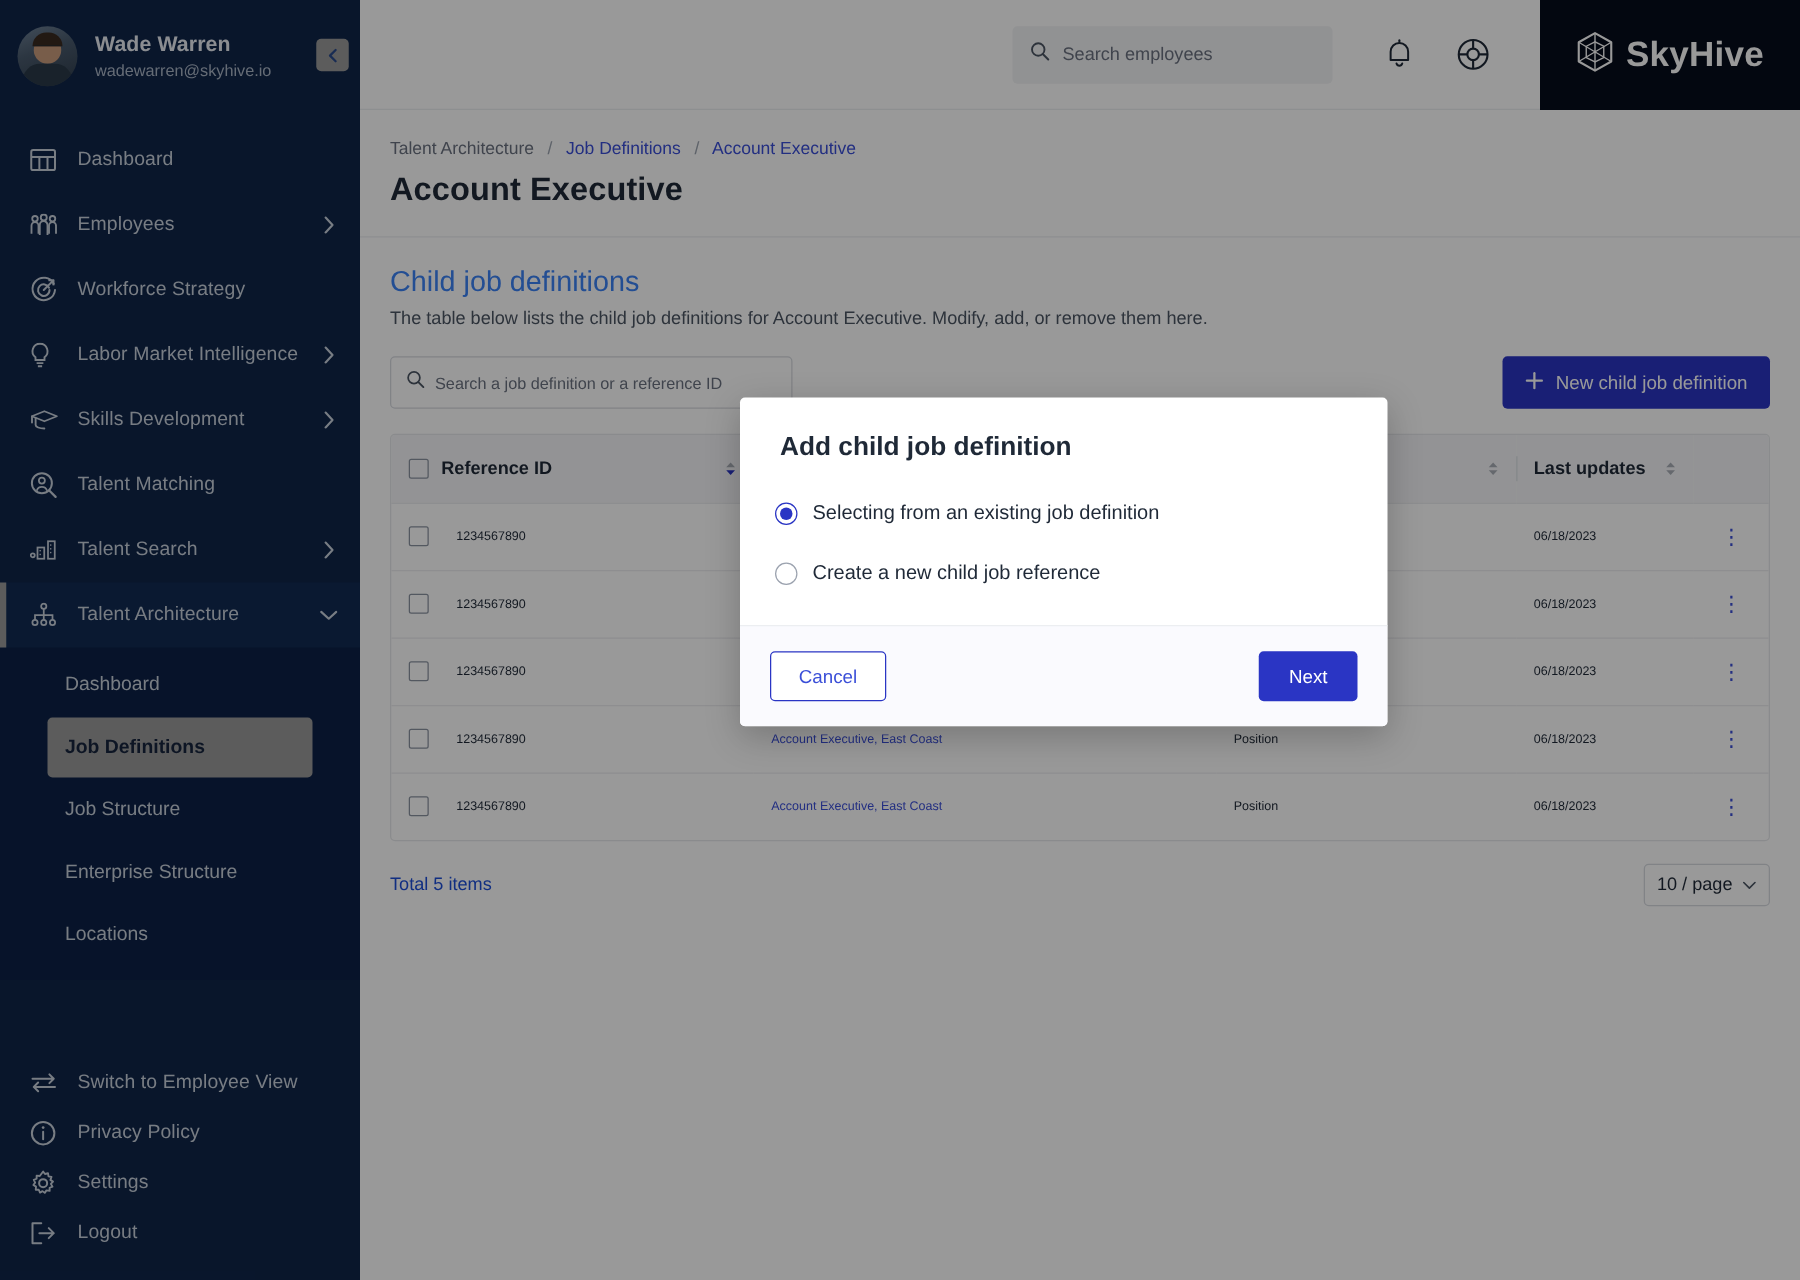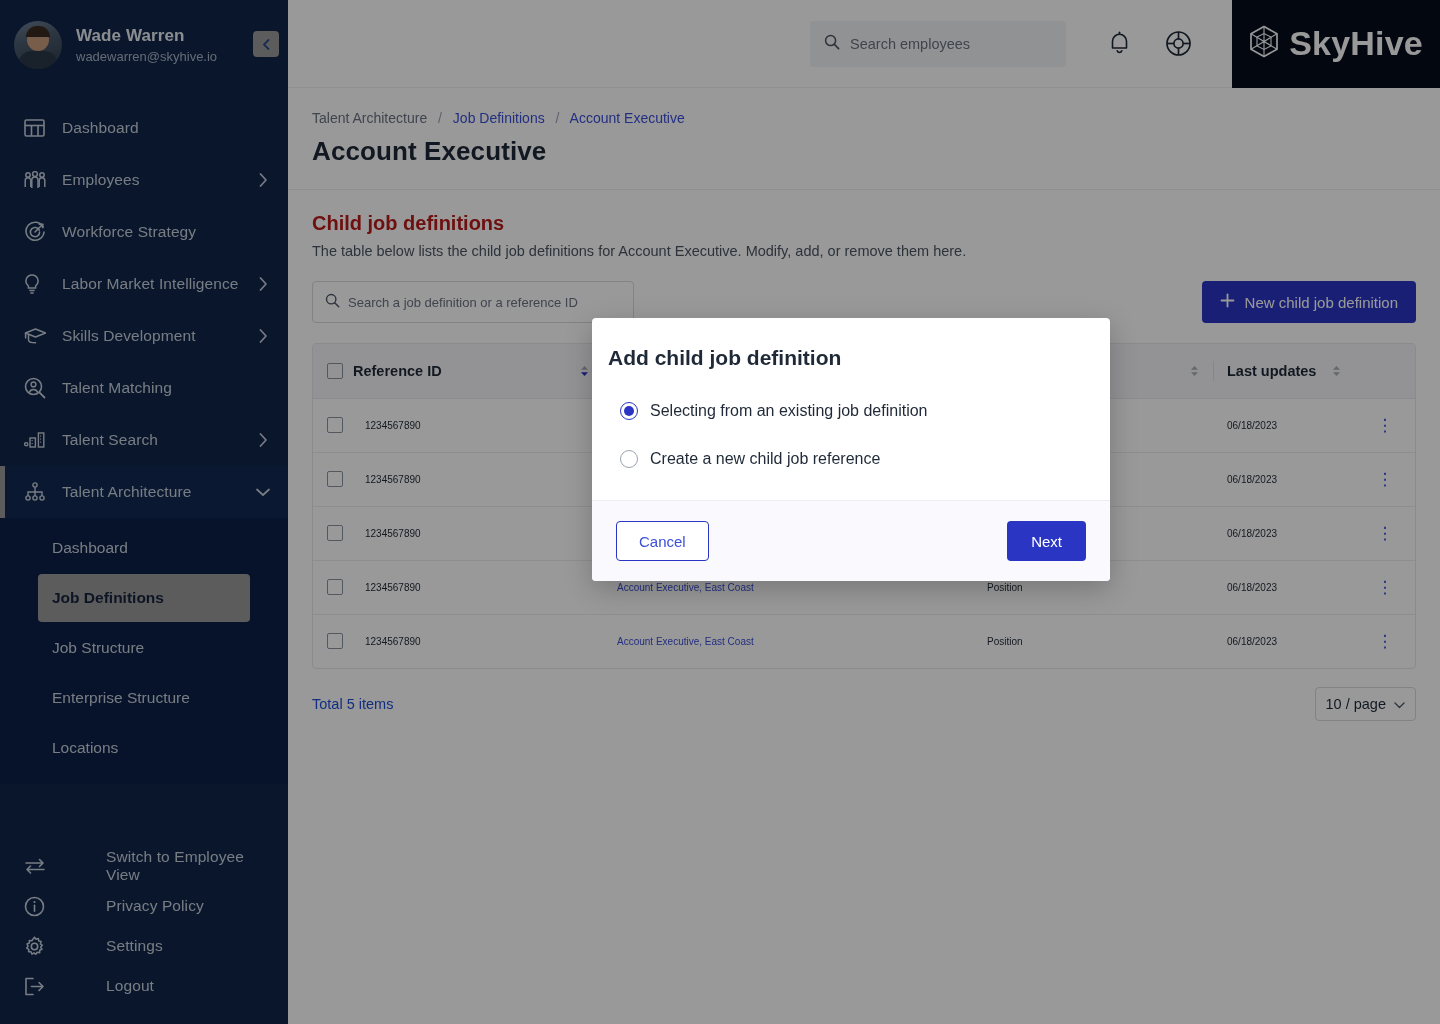--- a/index.html
+++ b/index.html
@@ -81,21 +81,21 @@
   .submenu { background:#0d2146; padding: 4px 0 10px 0;}
   .sub-item {
     height: 48px; display:flex; align-items:center;
     margin: 2px 38px 2px 38px; padding: 0 14px;
     color:#c8d0db; font-size:15.5px; border-radius:4px; cursor:pointer;
   }
   .sub-item.active { background:#9a9a9a; color:#16243c; font-weight:600; }
 
   .sb-spacer { flex: 1 1 auto; }
   .sb-bottom { padding-bottom: 18px; }
-  .sb-bottom .nav-item { height: 40px; gap: 44px; }
+  .sb-bottom .nav-item { height: 40px; }
 
   
   .header {
     position:absolute; left:288px; top:0; width:1152px; height:88px;
     background:#ffffff; display:flex; align-items:center;
     border-bottom:1px solid #eceef1;
   }
   .hdr-spacer { flex:1 1 auto; }
   .hdr-search {
     width: 256px; height:46px; background:#f2f3f5; border-radius:4px;
@@ -107,31 +107,31 @@
     width:100%;
   }
   .hdr-search input::placeholder{ color:#6b7280; }
   .hdr-icons { display:flex; align-items:center; gap:34px; margin-left: 42px; margin-right: 40px;}
   .hdr-icon { cursor:pointer; display:flex; }
   .brand {
     width:208px; height:88px; background:#060c1c;
     display:flex; align-items:center; justify-content:center; gap:10px;
     margin-left:auto;
   }
-  .brand-name { color:#ffffff; font-size:34px; font-weight:600; letter-spacing:.2px;}
+  .brand-name { color:#ffffff; font-size:28px; font-weight:600; letter-spacing:.2px;}
 
   
   .main { position:absolute; left:288px; top:88px; width:1152px; height:936px; background:#fff; }
   .crumbs { padding: 22px 0 0 24px; font-size:14px; color:#6b7280; }
   .crumbs .sep { margin: 0 7px; color:#9ca3af; }
   .crumbs a { color:#3b4fd8; text-decoration:none; cursor:pointer;}
   .page-title { padding: 10px 0 0 24px; font-size:26px; font-weight:600; color:#1f2937; letter-spacing:.1px;}
   .title-rule { margin-top:22px; border-bottom:1px solid #eceef1;}
 
-  .sec-title { padding: 22px 0 0 24px; font-size:20px; font-weight:700; color:#b91c1c;}
+  .sec-title { padding: 22px 0 0 24px; font-size:23px; font-weight:400; color:#3b82f6;}
   .sec-sub { padding: 8px 0 0 24px; font-size:14.5px; color:#4b5563;}
 
   .toolbar { display:flex; align-items:center; padding: 22px 24px 0 24px;}
   .tbl-search {
     width:322px; height:42px; border:1px solid #d7dae0; border-radius:4px;
     display:flex; align-items:center; padding:0 12px; gap:8px; background:#fff;
   }
   .tbl-search input {
     border:none; outline:none; background:transparent; width:100%;
     font-family:"Liberation Sans",sans-serif; font-size:13px; color:#4b5563;
@@ -178,21 +178,21 @@
   .overlay {
     position:absolute; left:0; top:0; width:1440px; height:1024px;
     background: rgba(0,0,0,0.40); z-index: 50;
   }
   .modal {
     position:absolute; left:592px; top:318px; width:518px;
     background:#fff; border-radius:4px; z-index: 60;
     box-shadow: 0 8px 28px rgba(0,0,0,.22);
     overflow:hidden;
   }
-  .modal-head { padding: 28px 28px 0 16px; }
+  .modal-head { padding: 28px 28px 0 32px; }
   .modal-title { font-size:21px; font-weight:600; color:#1f2937; }
   .modal-body { padding: 26px 28px 26px 28px; }
   .radio-row { display:flex; align-items:center; gap:12px; cursor:pointer; height:30px; }
   .radio-row + .radio-row { margin-top: 18px; }
   .radio {
     width:18px; height:18px; border-radius:50%; border:1.5px solid #9ca3af;
     flex:0 0 18px; position:relative; background:#fff;
   }
   .radio.on { border:1.5px solid #2a35c4; }
   .radio.on::after{

